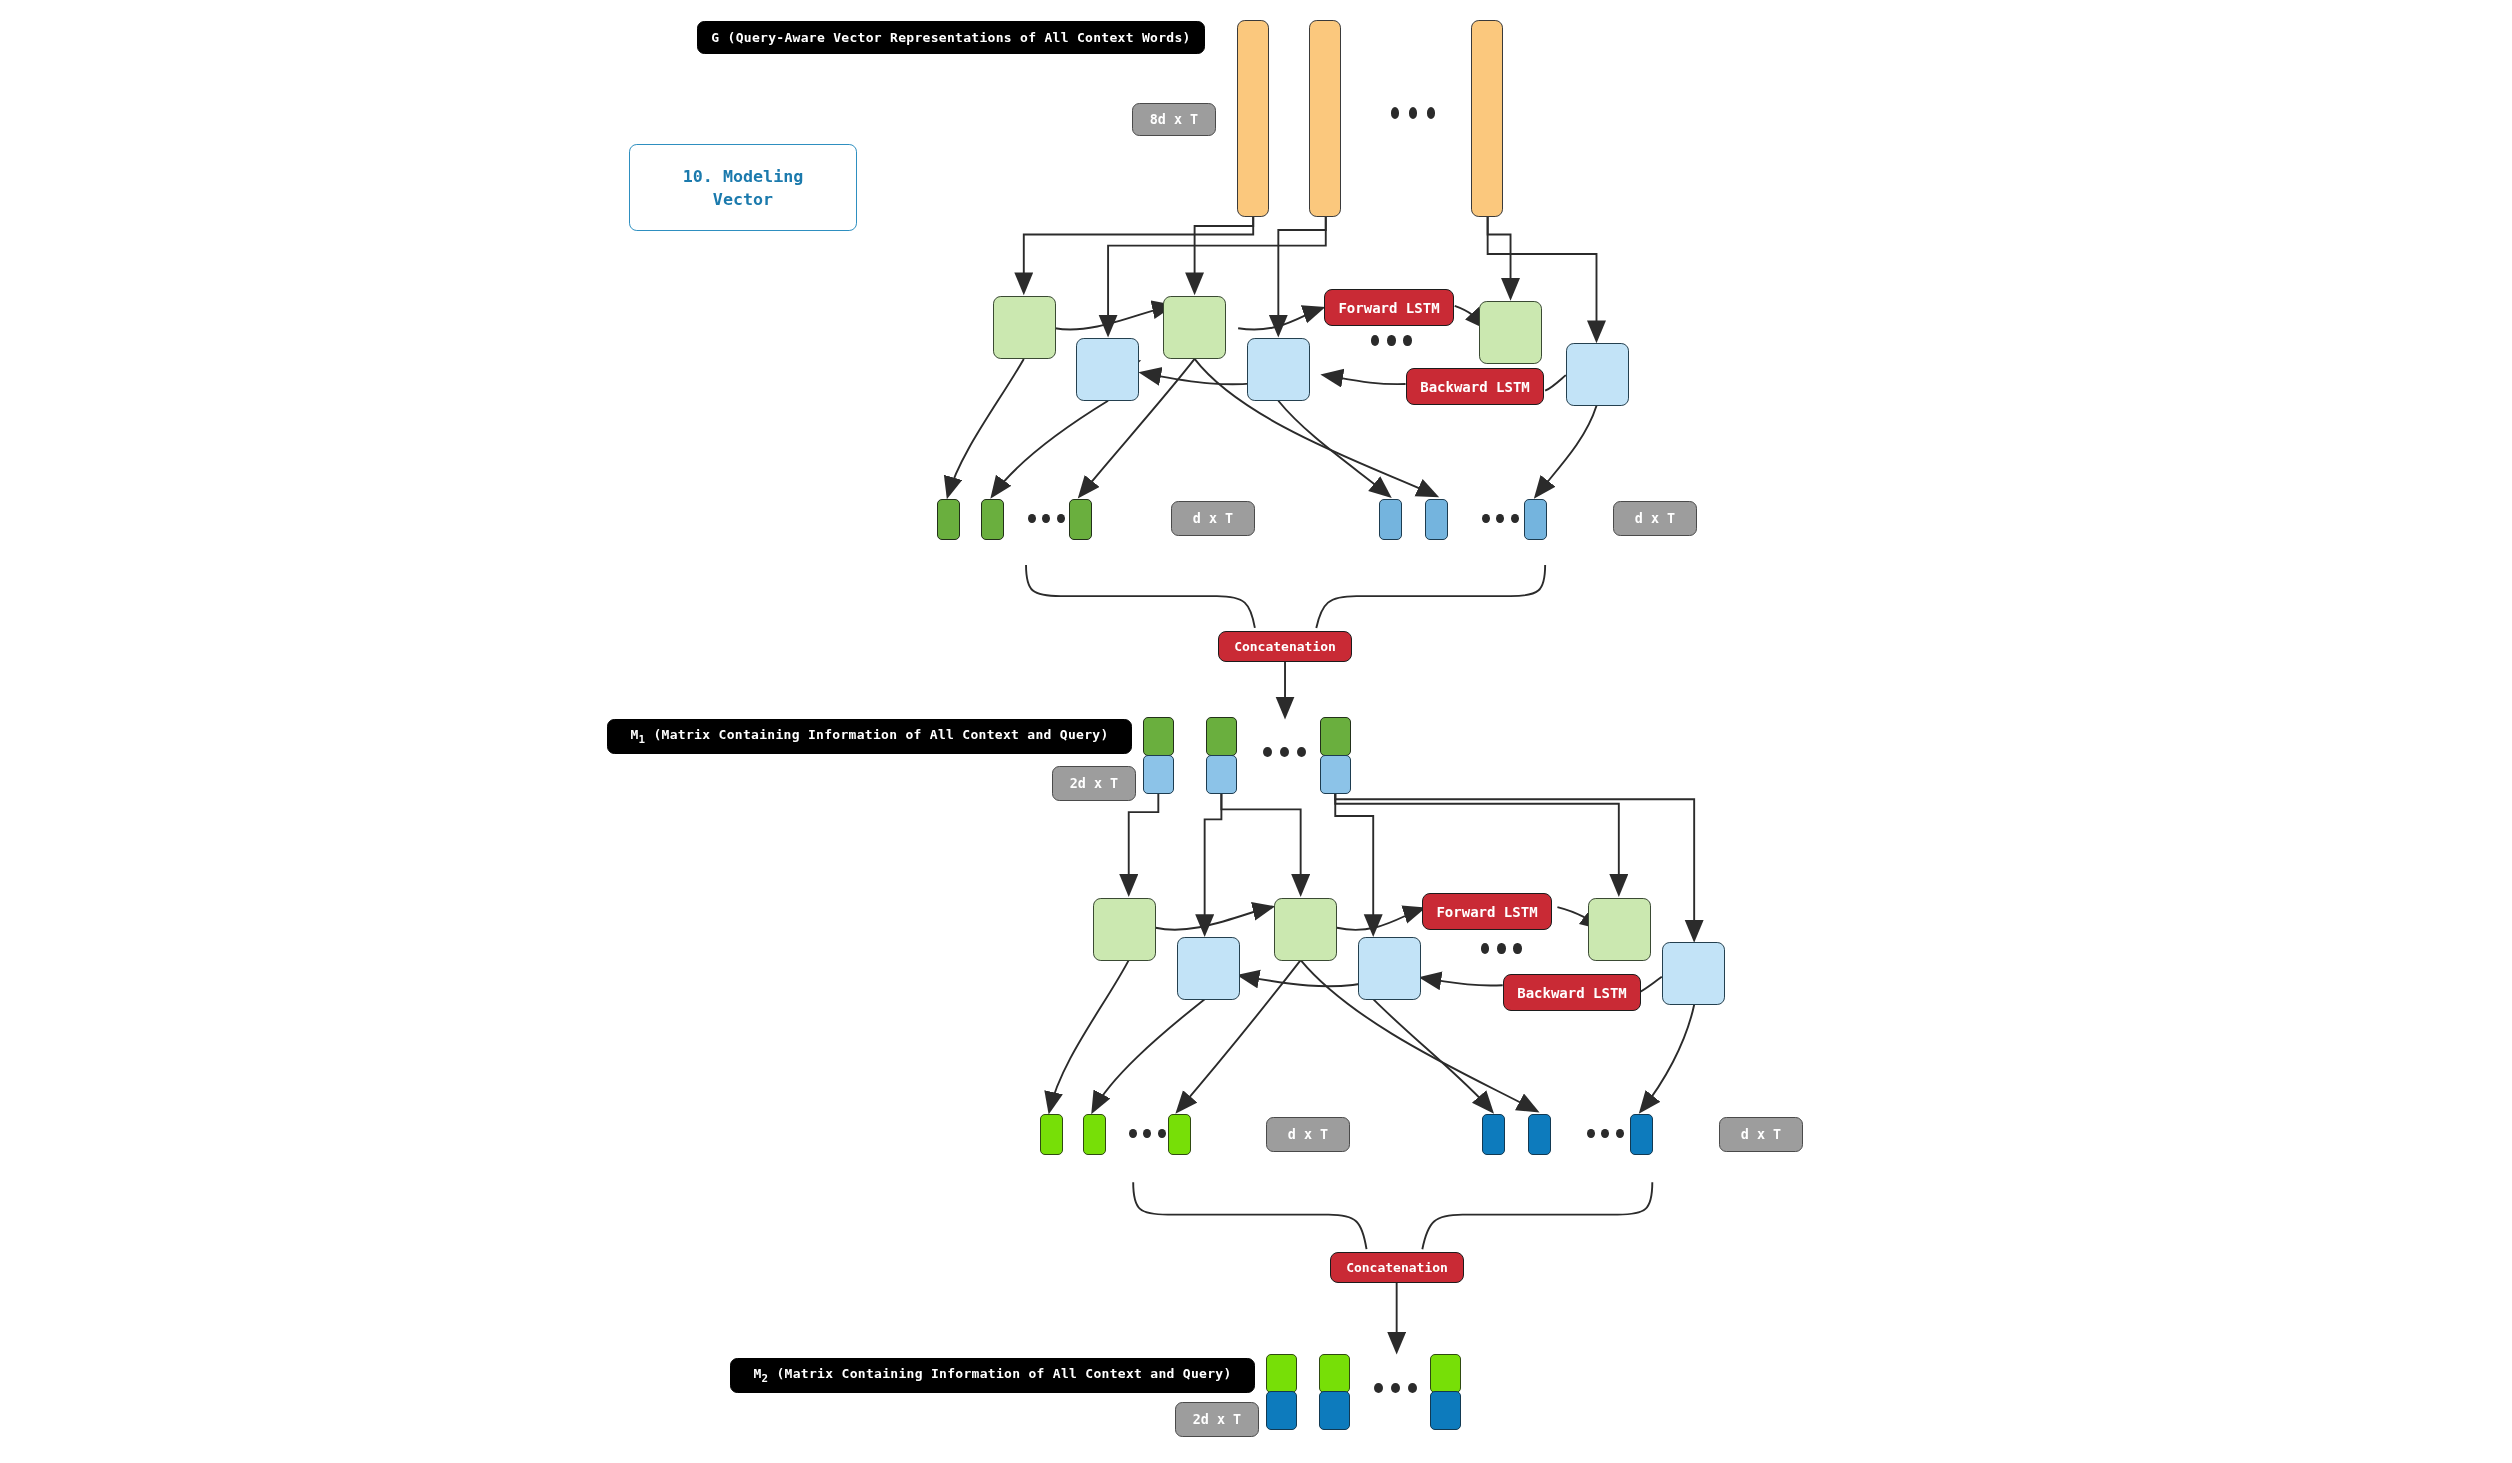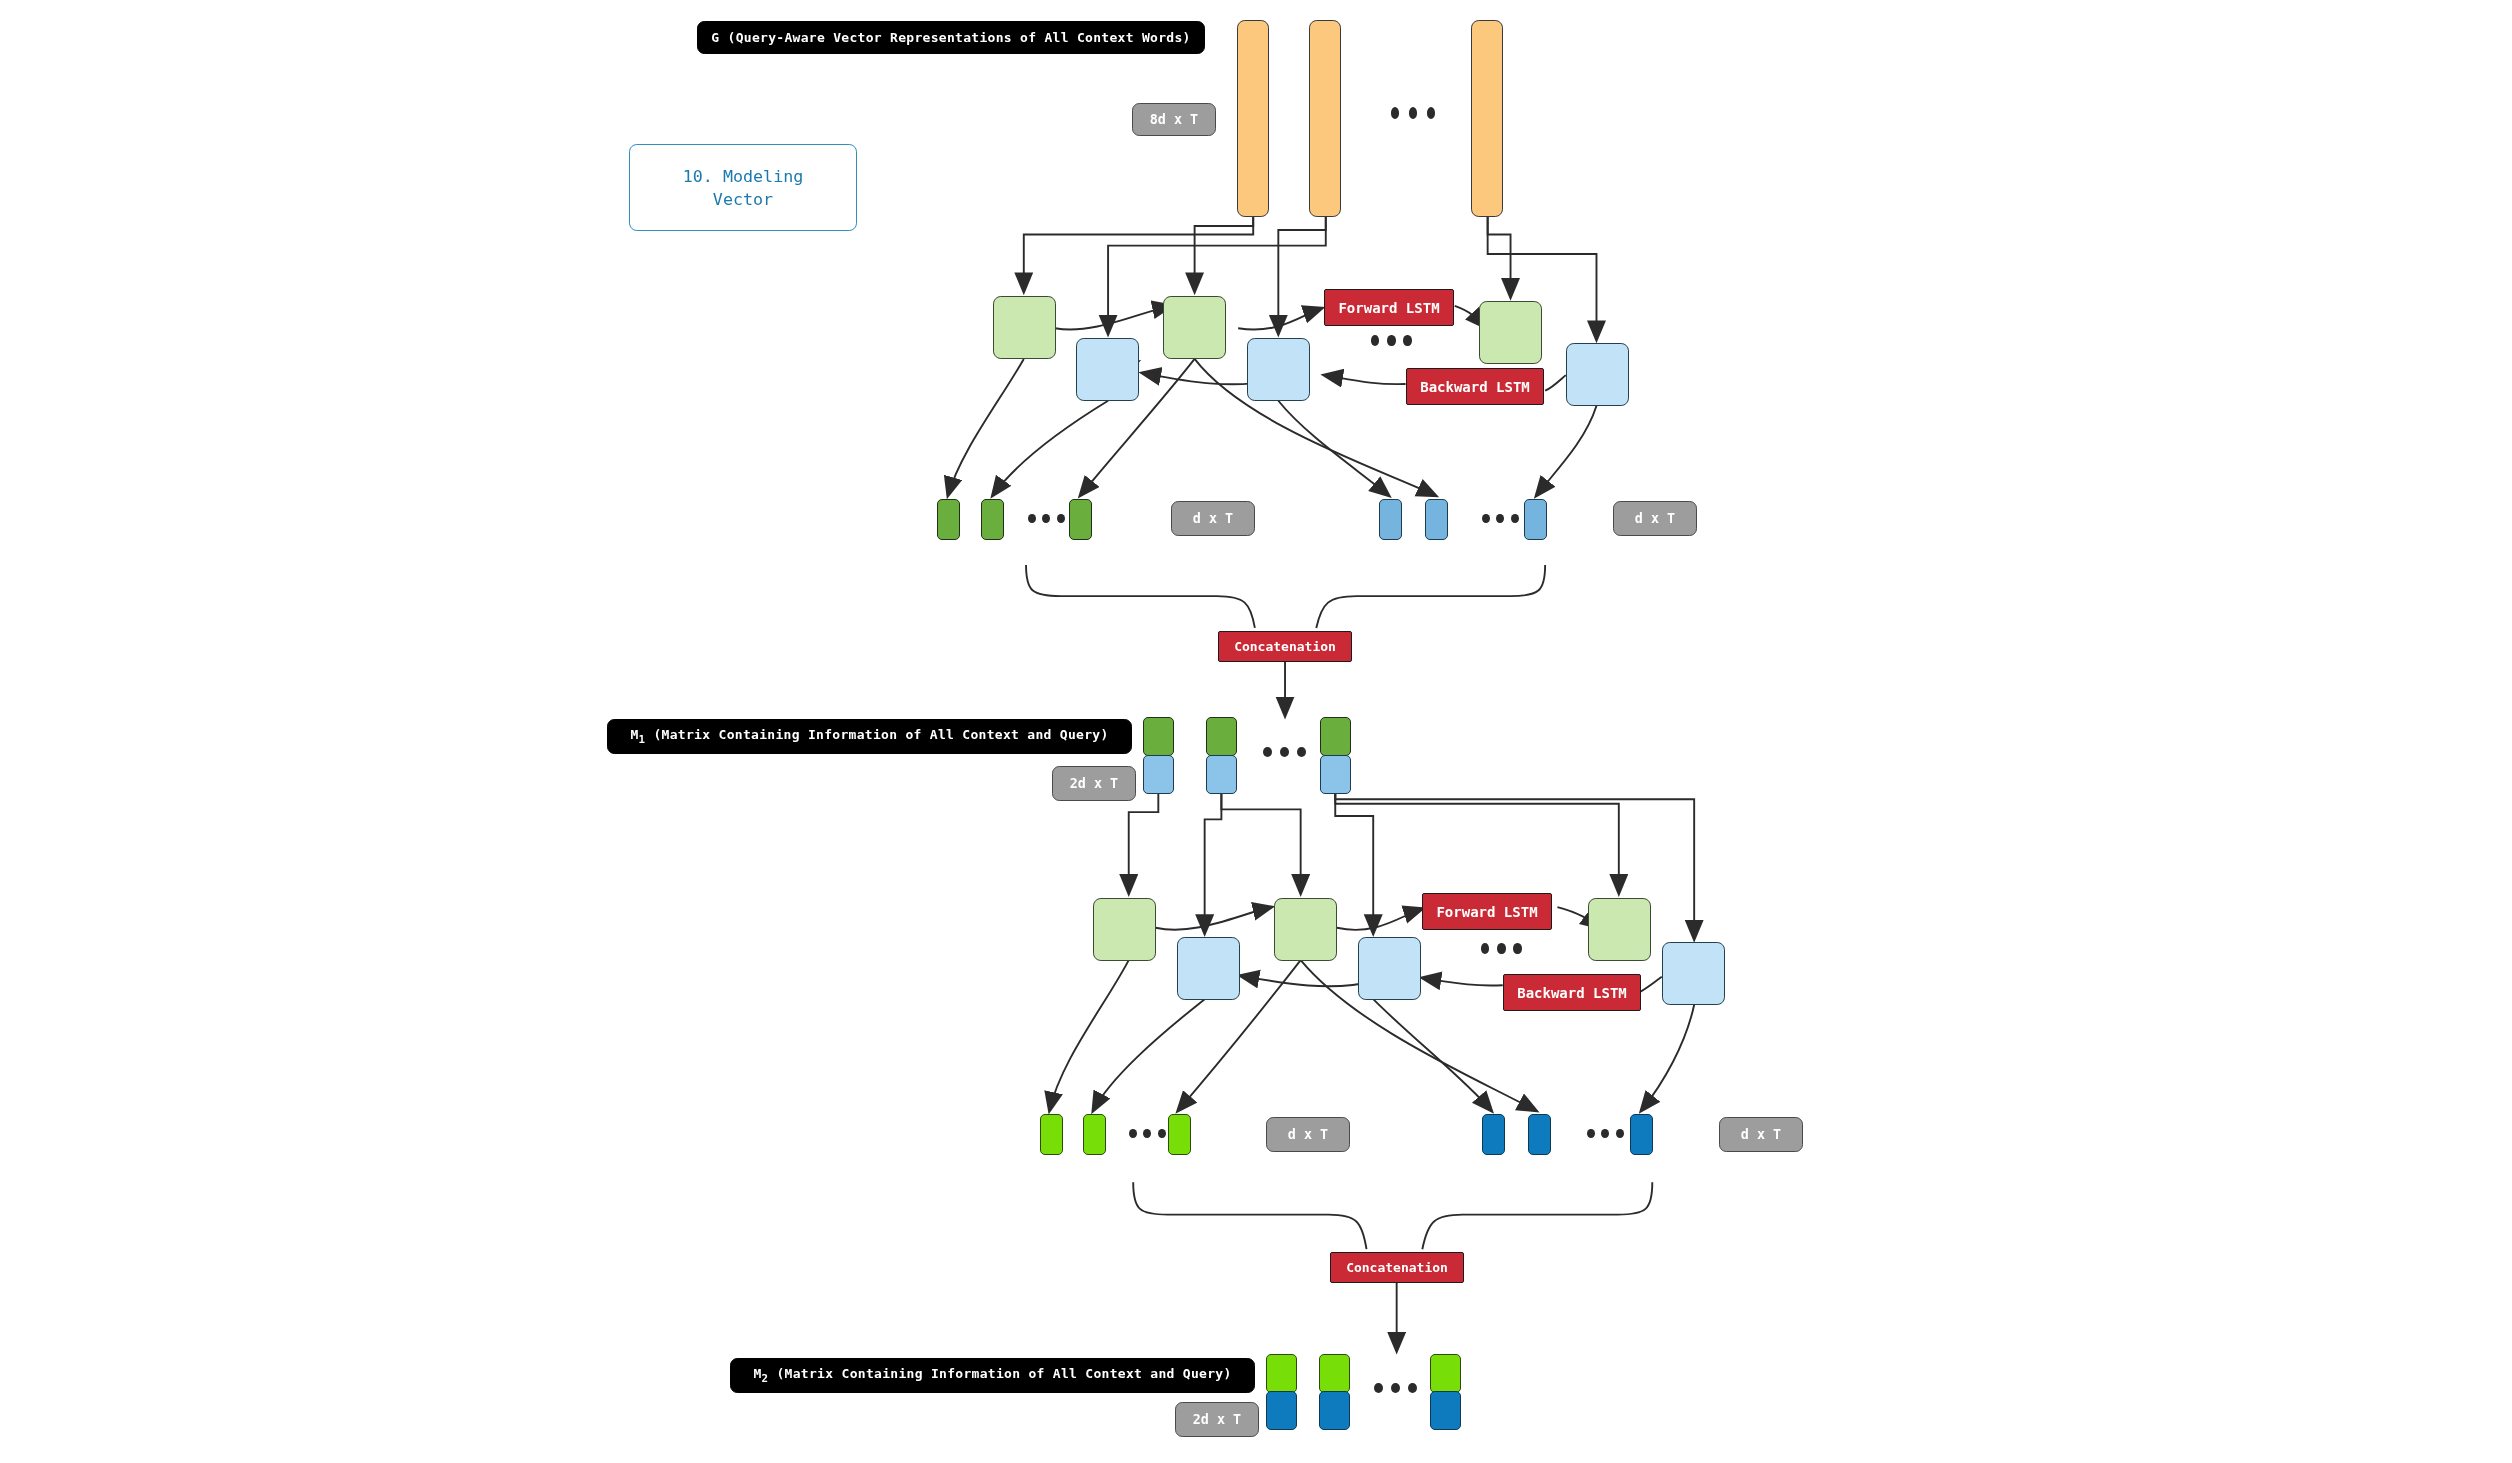--- a/index.html
+++ b/index.html
@@ -17,28 +17,28 @@
   .plaque{background:#000000;border:1.1px solid #000;border-radius:7.3px;
           color:#ffffff;display:flex;align-items:center;justify-content:center;
           font-weight:bold;letter-spacing:0.3px;}
 
   
   .dimchip{background:#9d9d9d;border:1.1px solid #4a4a4a;border-radius:7.3px;
            color:#ffffff;display:flex;align-items:center;justify-content:center;
            font-weight:bold;}
 
   
-  .oplabel{background:#c92a35;border:1.1px solid #1c1c1c;border-radius:2px;
+  .oplabel{background:#c92a35;border:1.1px solid #1c1c1c;border-radius:8px;
            color:#ffffff;display:flex;align-items:center;justify-content:center;
            font-weight:bold;white-space:nowrap;}
 
   
   .titlebox{background:#ffffff;border:1.1px solid #2e8fc0;border-radius:7.8px;
             color:#1b7aad;display:flex;align-items:center;justify-content:center;
-            text-align:center;font-weight:normal;line-height:1.35;}
+            text-align:center;font-weight:bold;line-height:1.35;}
 
   
   .cell-fwd{background:#cbe8b0;border:1.1px solid #3a4a33;border-radius:7.8px;}
   .cell-bwd{background:#c2e3f7;border:1.1px solid #24404f;border-radius:7.8px;}
 
   
   .out-green{background:#6aaf3e;border:1.1px solid #22301a;border-radius:5px;}
   .out-blue{background:#74b4de;border:1.1px solid #1d3c50;border-radius:5px;}
   .out-green2{background:#77df07;border:1.1px solid #2f4a11;border-radius:5px;}
   .out-blue2{background:#0d7bbd;border:1.1px solid #123952;border-radius:5px;}

